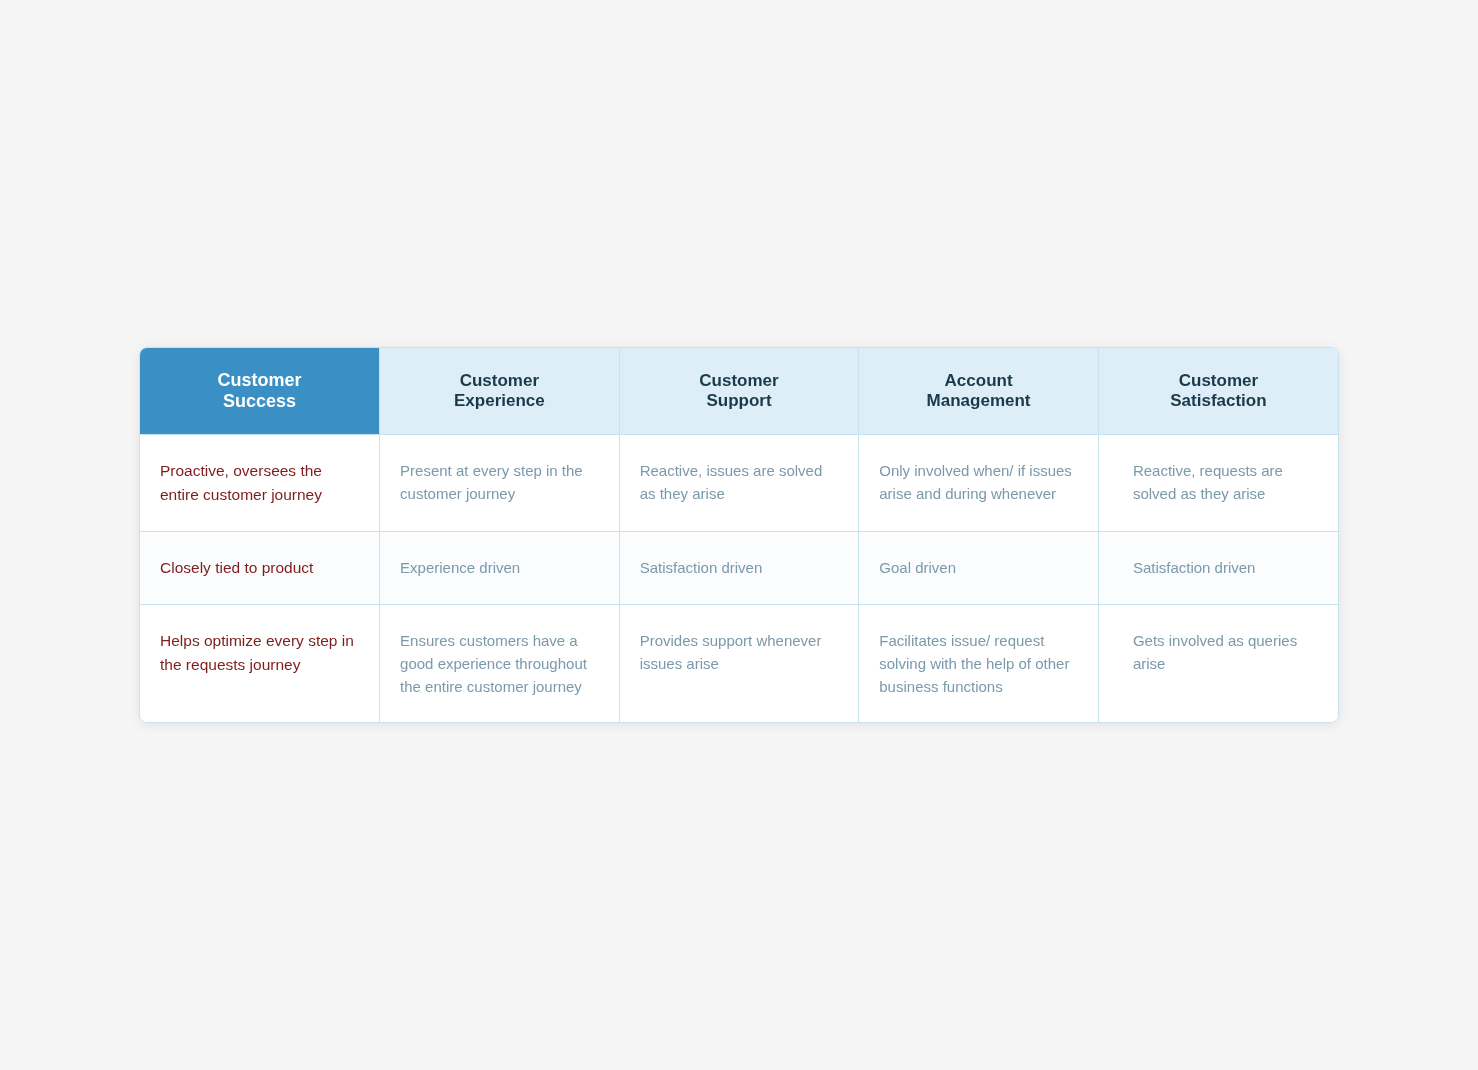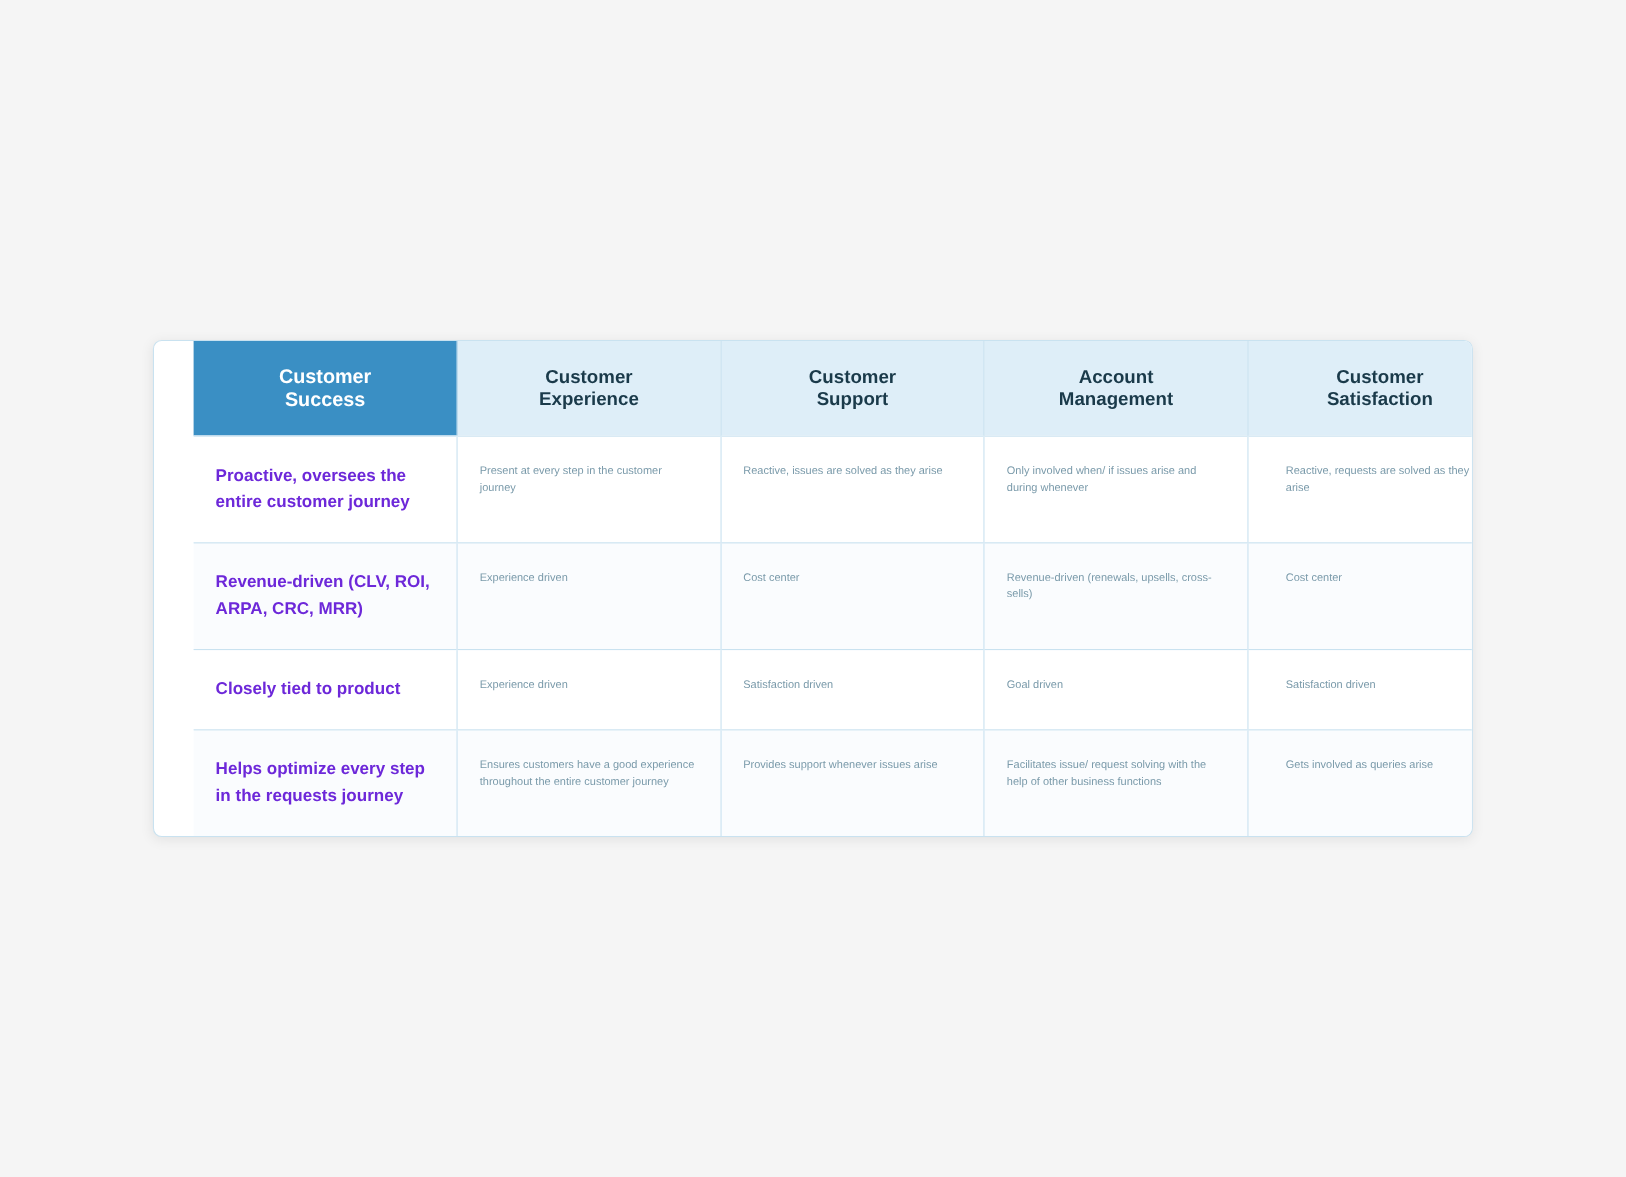--- a/index.html
+++ b/index.html
@@ -25,21 +25,20 @@
       box-shadow: 0 2px 12px rgba(0,0,0,0.08);
       width: 1200px;
       max-width: 100%;
       border: 1.5px solid #c9e2f0;
     }
 
     table {
       width: 100%;
       border-collapse: collapse;
       table-layout: fixed;
-      margin-left: 36px;
     }
 
     thead tr th {
       padding: 22px 18px;
       font-size: 17px;
       font-weight: 700;
       text-align: center;
       border-right: 1.5px solid #c9e2f0;
       vertical-align: middle;
     }
@@ -54,35 +53,35 @@
       font-size: 18px;
     }
 
     th.col-other {
       background-color: #deeef8;
       color: #1a3a4a;
     }
 
     tbody tr td {
       padding: 24px 20px;
-      font-size: 10px;
+      font-size: 15px;
       vertical-align: top;
       border-top: 1.5px solid #c9e2f0;
       border-right: 1.5px solid #c9e2f0;
       line-height: 1.55;
     }
 
     tbody tr td:last-child {
       border-right: none;
       padding-left: 34px;
     }
 
     tbody tr td.col-success-cell {
-      font-weight: 700;
-      color: #6d28d9;
+      font-weight: 400;
+      color: #7f1d1d;
       font-size: 15.5px;
     }
 
     tbody tr td.col-data-cell {
       color: #7a9aaa;
       font-weight: 400;
     }
 
     
     tbody tr:nth-child(even) {
@@ -118,27 +117,20 @@
     </thead>
     <tbody id="table-body">
     <tr>
           <td class="col-success-cell">Proactive, oversees the entire customer journey</td>
           <td class="col-data-cell">Present at every step in the customer journey</td>
           <td class="col-data-cell">Reactive, issues are solved as they arise</td>
           <td class="col-data-cell">Only involved when/ if issues arise and during whenever</td>
           <td class="col-data-cell">Reactive, requests are solved as they arise</td>
         </tr>
         <tr>
-          <td class="col-success-cell">Revenue-driven (CLV, ROI, ARPA, CRC, MRR)</td>
-          <td class="col-data-cell">Experience driven</td>
-          <td class="col-data-cell">Cost center</td>
-          <td class="col-data-cell">Revenue-driven (renewals, upsells, cross-sells)</td>
-          <td class="col-data-cell">Cost center</td>
-        </tr>
-        <tr>
           <td class="col-success-cell">Closely tied to product</td>
           <td class="col-data-cell">Experience driven</td>
           <td class="col-data-cell">Satisfaction driven</td>
           <td class="col-data-cell">Goal driven</td>
           <td class="col-data-cell">Satisfaction driven</td>
         </tr>
         <tr>
           <td class="col-success-cell">Helps optimize every step in the requests journey</td>
           <td class="col-data-cell">Ensures customers have a good experience throughout the entire customer journey</td>
           <td class="col-data-cell">Provides support whenever issues arise</td>

